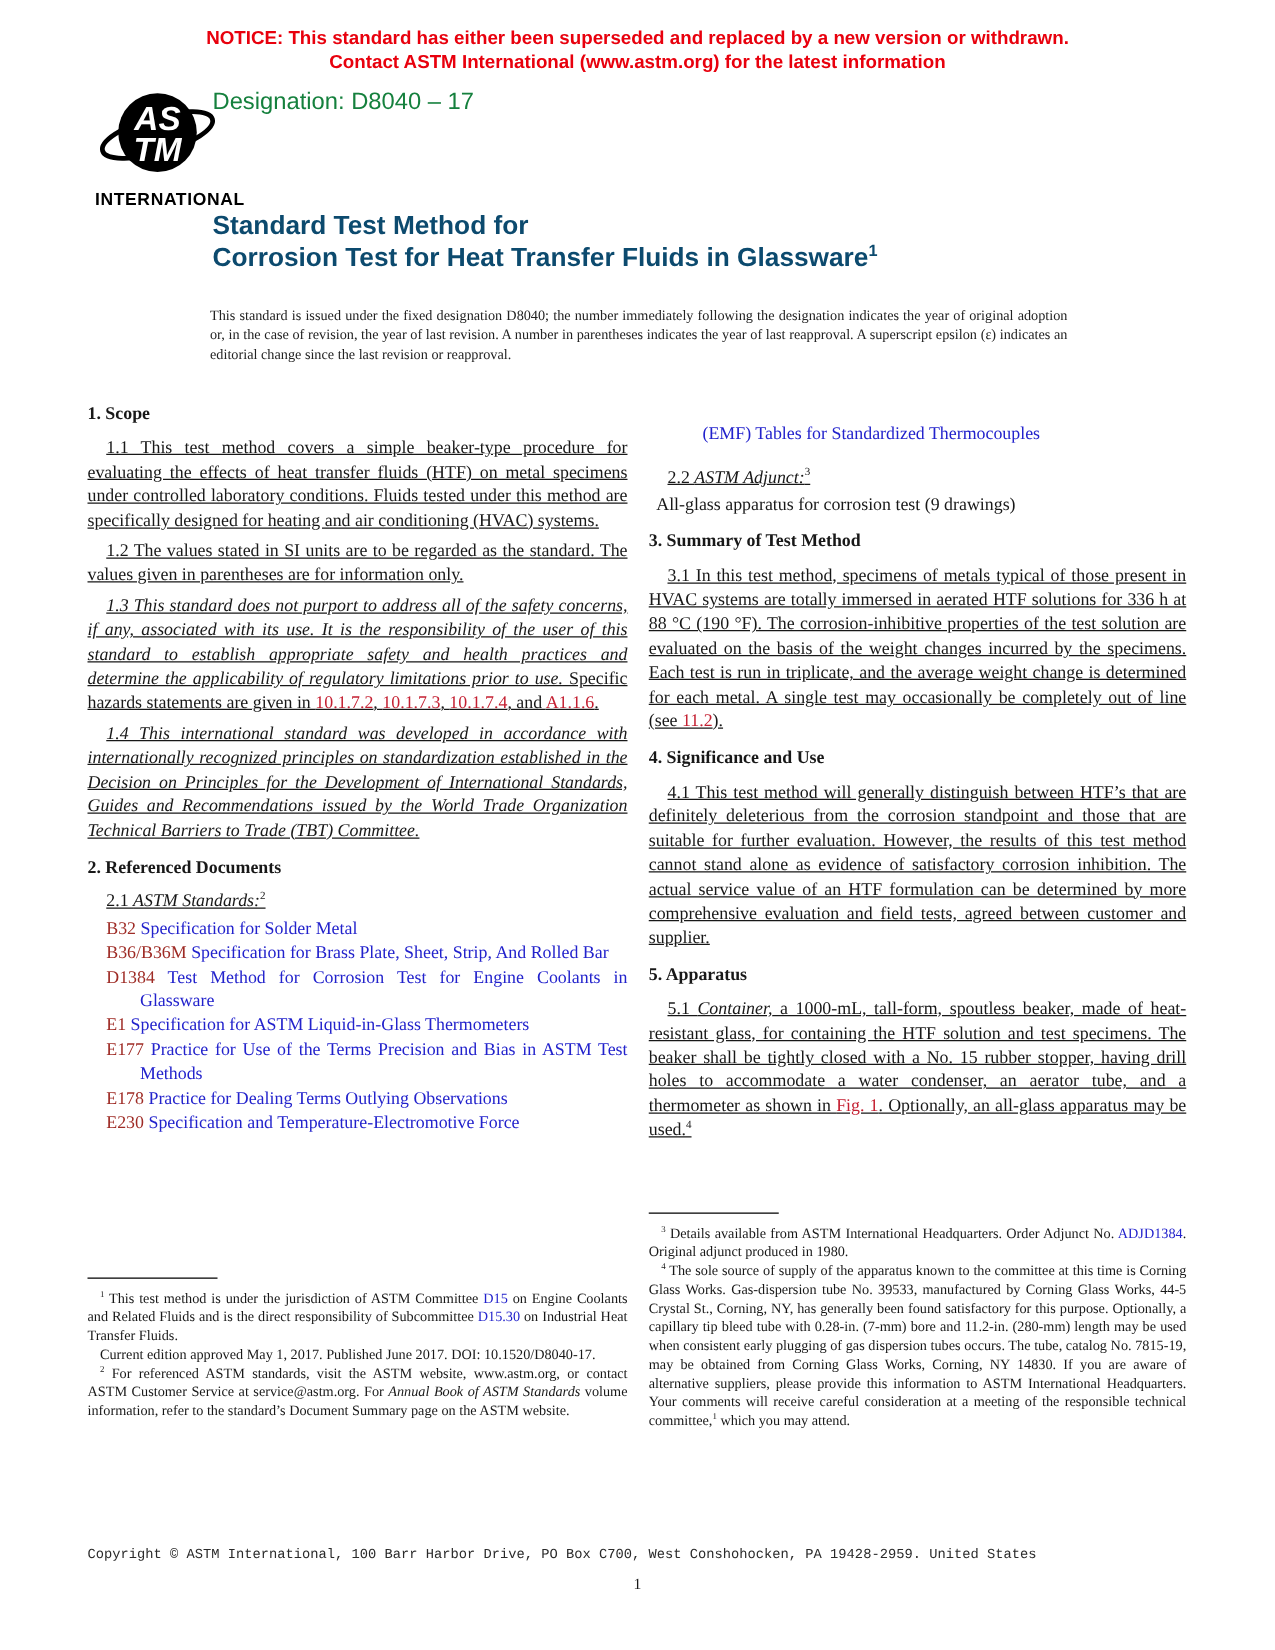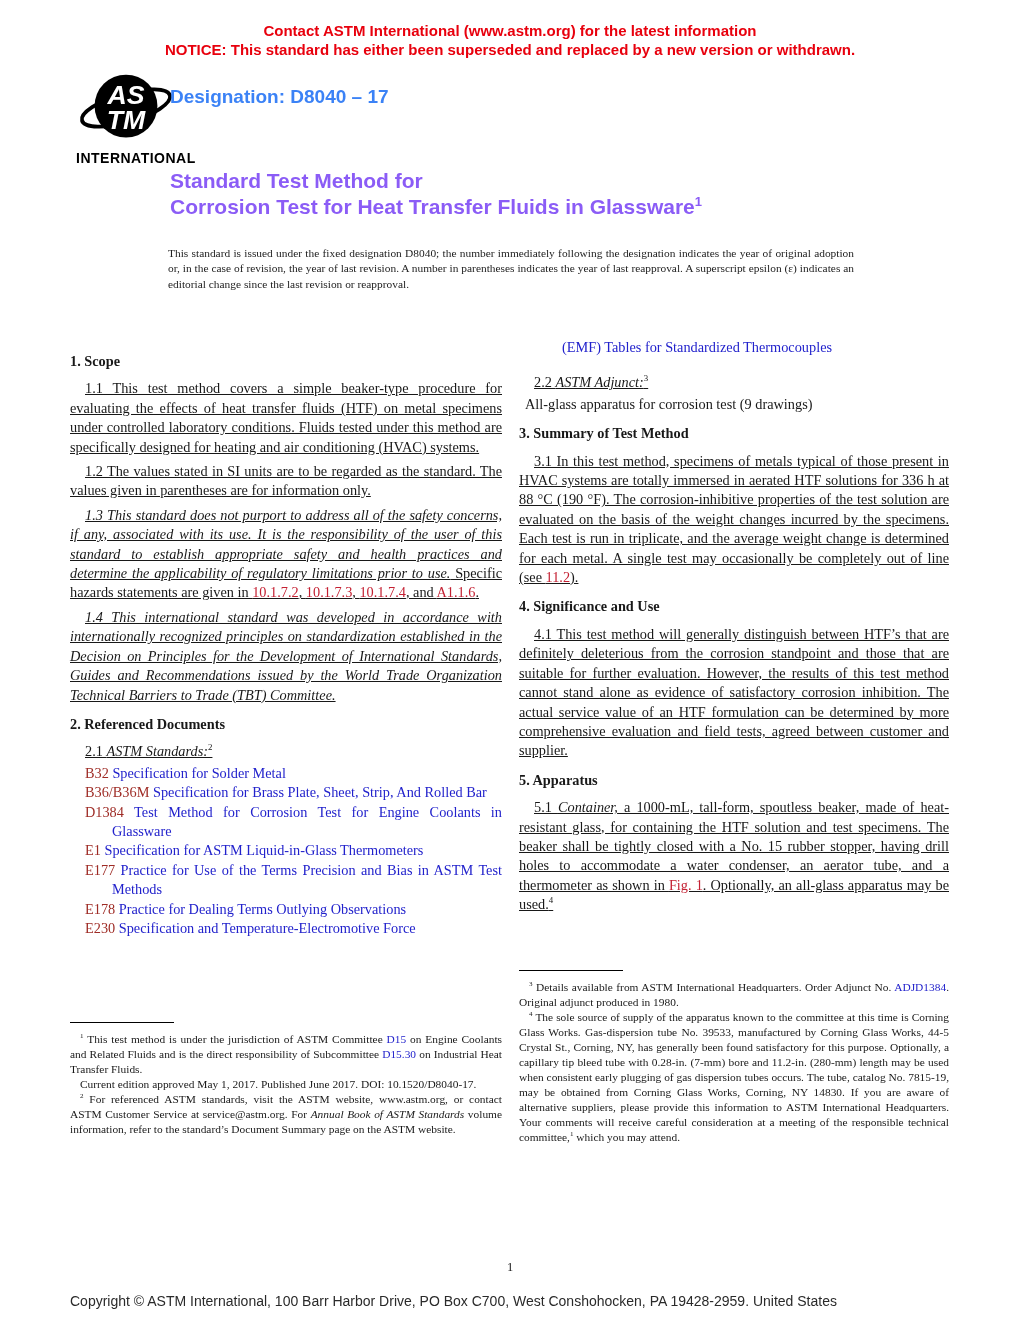--- a/index.html
+++ b/index.html
@@ -13,64 +13,64 @@
     color:var(--notice-red,#e8000d);
     font-family:"Liberation Sans", sans-serif; font-weight:bold;
     font-size:15px; line-height:18.5px;
   }
   .logo-wrap { position:absolute; left:76px; top:68px; width:100px; text-align:center; }
   .logo-sub {
     font-family:"Liberation Sans", sans-serif; font-weight:bold; 
     font-size:14px; letter-spacing:0.5px; margin-top:-2px; color:#000;
   }
   .designation {
-    position:absolute; left:170px; top:86px;
-    font-family:"Liberation Sans", sans-serif; font-weight:bold; font-size:19px; color:#3b82f6;
+    position:absolute; left:170px; top:71px;
+    font-family:"Liberation Sans", sans-serif; font-weight:normal; font-size:19px; color:#15803d;
   }
   .title-block {
     position:absolute; left:170px; top:168px;
     font-family:"Liberation Sans", sans-serif; font-weight:bold; font-size:21px;
-    line-height:26px; color:#8b5cf6;
+    line-height:26px; color:#0c4a6e;
   }
   .disclaimer {
     position:absolute; left:168px; top:246px; width:686px;
     font-size:11.4px; line-height:15.4px; text-align:justify; color:#222;
   }
   .col { position:absolute; top:322px; width:432px; font-size:14.3px; line-height:19.4px; text-align:justify; }
-  .col-left  { left:70px;margin-top:30px; }
+  .col-left  { left:70px; }
   .col-right { left:519px; width:430px; }
   .sec-heading { font-weight:bold; margin:10px 0 8px 0; text-align:left; }
   .sec-heading.first { margin-top:0; }
   .para { text-indent:15px; margin:0 0 5px 0;text-decoration:underline; }
   .para.tight { margin-bottom:2px; }
   .ref-item { padding-left:42px; text-indent:-27px; margin:0; }
   .ref-cont { padding-left:27px; margin:16px; }
   .adjunct-line { padding-left:6px; margin:0 0 4px 0; }
   .footnotes { position:absolute; width:432px; }
   .footnotes-left { left:70px; top:1022px; }
   .footnotes-right { left:519px; top:970px; width:430px; }
   .fn-rule { width:104px; border-top:1.2px solid #000; margin:0 0 9px 0; }
   .fn { font-size:11.4px; line-height:15px; text-align:justify; text-indent:10px; margin:0; }
   .copyright {
-    position:absolute; left:70px; top:1293px;
-    font-family:Liberation Sans, sans-serif; font-size:14px; color:#2a2a2a;
+    position:absolute; left:70px; top:1238px;
+    font-family:Liberation Mono, monospace; font-size:11px; color:#2a2a2a;
   }
   .page-num { position:absolute; left:0; top:1260px; width:1020px; text-align:center; font-size:12.5px; }
   .seg-i { font-style:italic; }
   .seg-sup { vertical-align:super; font-size:0.62em; line-height:0; }
   .seg-redlink { color:var(--link-red,#c42032); }
   .seg-stdid  { color:var(--std-red,#9e2b25); }
   .seg-bluelink { color:var(--link-blue,#2222cc); }
 </style>
 </head>
 <body>
 
 <div class="notice">
+  <div>NOTICE: This standard has either been superseded and replaced by a new version or withdrawn.</div>
   <div>Contact ASTM International (www.astm.org) for the latest information</div>
-  <div>NOTICE: This standard has either been superseded and replaced by a new version or withdrawn.</div>
 </div>
 
 <div class="logo-wrap">
   <svg width="96" height="80" viewBox="0 0 100 84">
     <circle cx="50" cy="40" r="33" fill="#000"></circle>
     <ellipse cx="50" cy="42" rx="48" ry="15" fill="none" stroke="#000" stroke-width="4" transform="rotate(-16 50 42)"></ellipse>
     <text x="50" y="38" text-anchor="middle" font-family="Liberation Sans, sans-serif" font-size="28" font-weight="bold" font-style="italic" fill="#fff">AS</text>
     <text x="50" y="64" text-anchor="middle" font-family="Liberation Sans, sans-serif" font-size="28" font-weight="bold" font-style="italic" fill="#fff">TM</text>
   </svg>
   <div class="logo-sub">INTERNATIONAL</div>

